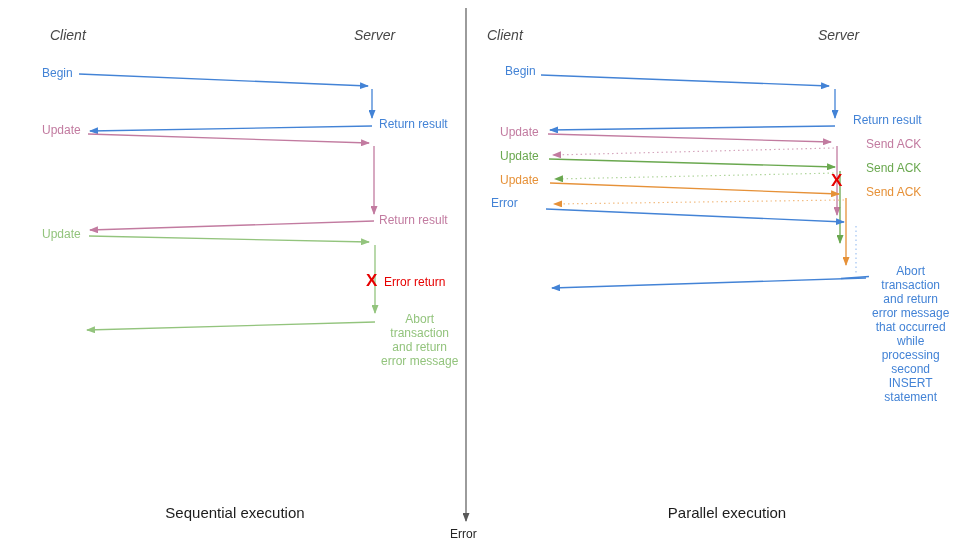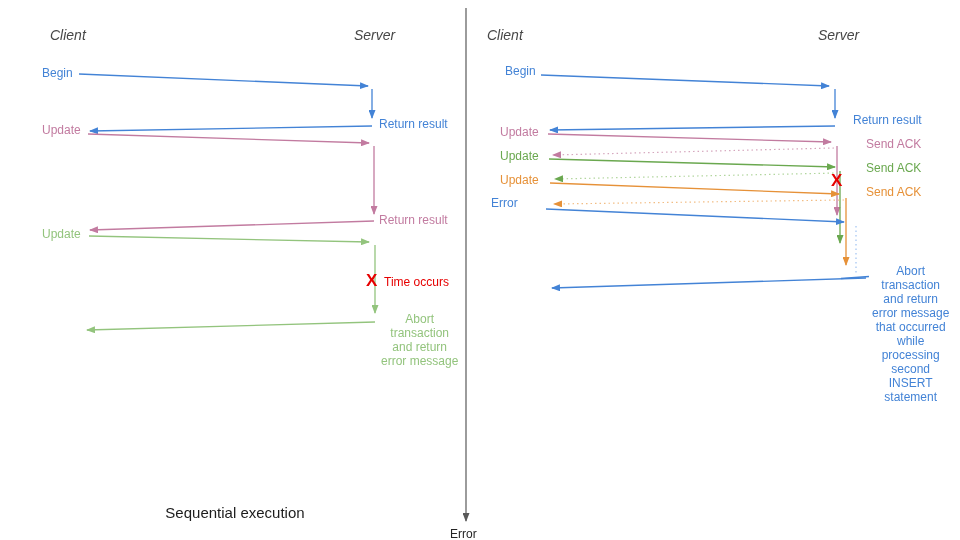--- a/index.html
+++ b/index.html
@@ -78,21 +78,21 @@
   </svg>
 
   <div class="hdr" style="left:50px;top:27px;">Client</div>
   <div class="hdr" style="left:354px;top:27px;">Server</div>
   <div class="lbl c-blue" style="left:42px;top:66px;">Begin</div>
   <div class="lbl c-blue" style="left:379px;top:117px;">Return result</div>
   <div class="lbl c-pink" style="left:42px;top:123px;">Update</div>
   <div class="lbl c-pink" style="left:379px;top:213px;">Return result</div>
   <div class="lbl c-greenL" style="left:42px;top:227px;">Update</div>
   <div class="xmark" style="left:366px;top:272px;">X</div>
-  <div class="lbl c-red" style="left:384px;top:275px;">Time occurs</div>
+  <div class="lbl c-red" style="left:384px;top:275px;">Error return</div>
   <div class="lbl c-greenL" style="left:381px;top:312px;">Abort
 transaction
 and return
 error message</div>
   <div class="caption" style="left:130px;top:504px;width:210px;">Sequential execution</div>
 
   <div class="hdr" style="left:487px;top:27px;">Client</div>
   <div class="hdr" style="left:818px;top:27px;">Server</div>
   <div class="lbl c-blue" style="left:505px;top:64px;">Begin</div>
   <div class="lbl c-blue" style="left:853px;top:113px;">Return result</div>
@@ -107,15 +107,16 @@
   <div class="lbl c-blue" style="left:872px;top:264px;">Abort
 transaction
 and return
 error message
 that occurred
 while
 processing
 second
 INSERT
 statement</div>
+  <div class="caption" style="left:627px;top:504px;width:200px;">Parallel execution</div>
 
   <div class="lbl c-gray" style="left:450px;top:527px;">Error</div>
 </div>
 
 </body></html>

